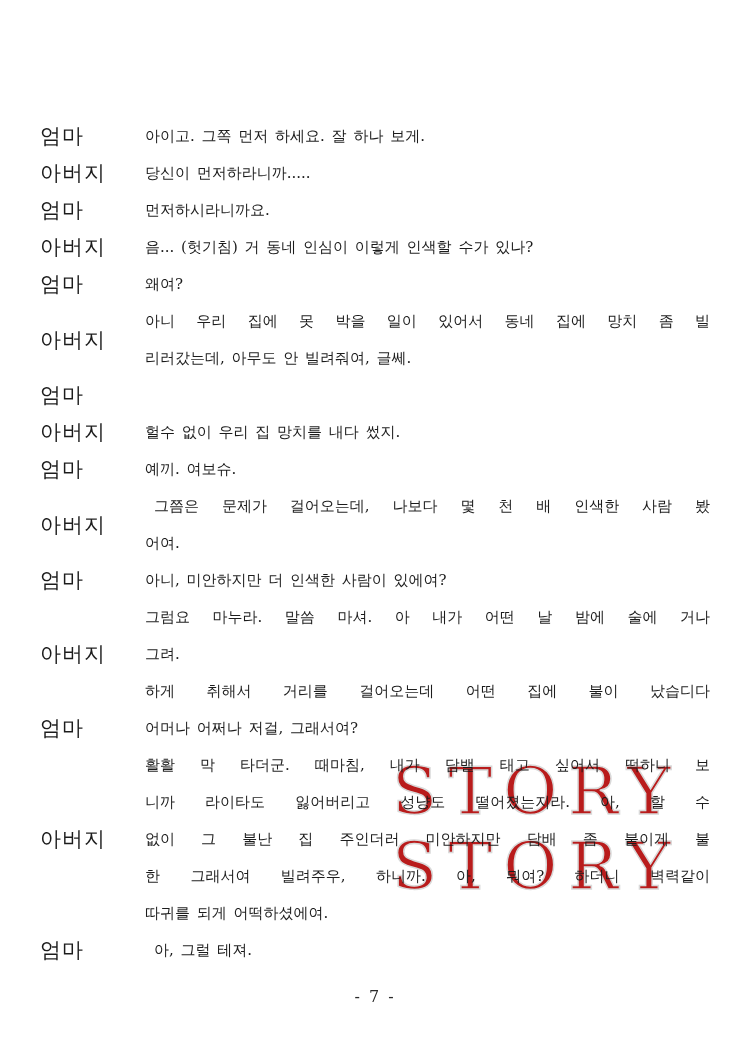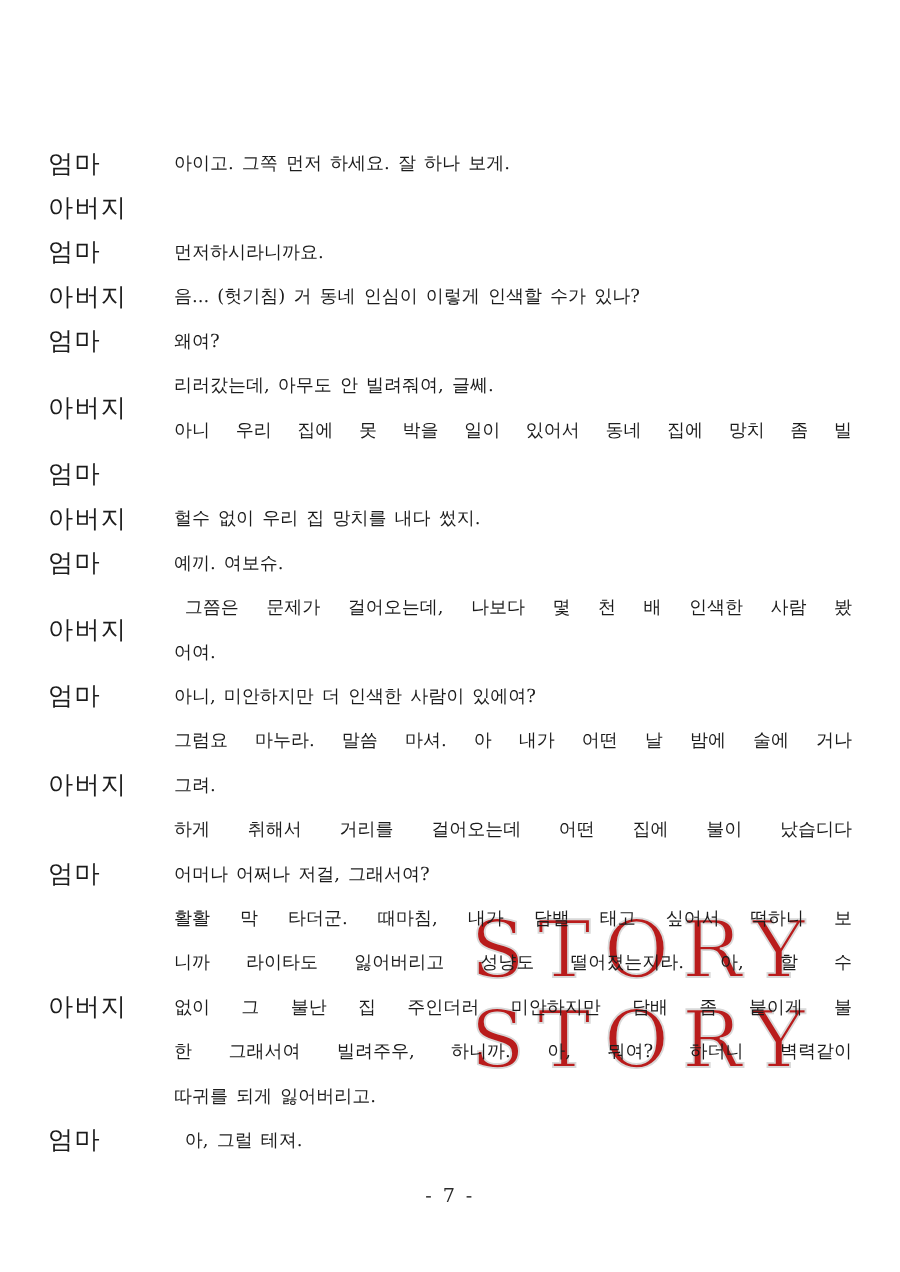--- a/index.html
+++ b/index.html
@@ -93,20 +93,23 @@
 
     <div class="row">
       <div class="speaker">엄마</div>
       <div class="speech">
         <div class="line">아이고. 그쪽 먼저 하세요. 잘 하나 보게.</div>
       </div>
     </div>
 
     <div class="row">
       <div class="speaker">아버지</div>
+      <div class="speech">
+        <div class="line">당신이 먼저하라니까.....</div>
+      </div>
     </div>
 
     <div class="row">
       <div class="speaker">엄마</div>
       <div class="speech">
         <div class="line">먼저하시라니까요.</div>
       </div>
     </div>
 
     <div class="row">
@@ -119,22 +122,22 @@
     <div class="row">
       <div class="speaker">엄마</div>
       <div class="speech">
         <div class="line">왜여?</div>
       </div>
     </div>
 
     <div class="row">
       <div class="speaker">아버지</div>
       <div class="speech">
+        <div class="line full">아니 우리 집에 못 박을 일이 있어서 동네 집에 망치 좀 빌</div>
         <div class="line">리러갔는데, 아무도 안 빌려줘여, 글쎄.</div>
-        <div class="line full">아니 우리 집에 못 박을 일이 있어서 동네 집에 망치 좀 빌</div>
       </div>
     </div>
 
     <div class="row">
       <div class="speaker">엄마</div>
     </div>
 
     <div class="row">
       <div class="speaker">아버지</div>
       <div class="speech">
@@ -180,21 +183,21 @@
       </div>
     </div>
 
     <div class="row">
       <div class="speaker">아버지</div>
       <div class="speech">
         <div class="line full">활활 막 타더군. 때마침, 내가 담밸 태고 싶어서 떡하니 보</div>
         <div class="line full">니까 라이타도 잃어버리고 성냥도 떨어졌는지라. 아, 할 수</div>
         <div class="line full">없이 그 불난 집 주인더러 미안하지만 담배 좀 붙이게 불</div>
         <div class="line full">한 그래서여 빌려주우, 하니까. 아, 뭐여? 하더니 벽력같이</div>
-        <div class="line">따귀를 되게 잃어버리고.</div>
+        <div class="line">따귀를 되게 어떡하셨에여.</div>
       </div>
     </div>
 
     <div class="row">
       <div class="speaker">엄마</div>
       <div class="speech">
         <div class="line indent">아, 그럴 테져.</div>
       </div>
     </div>
 

